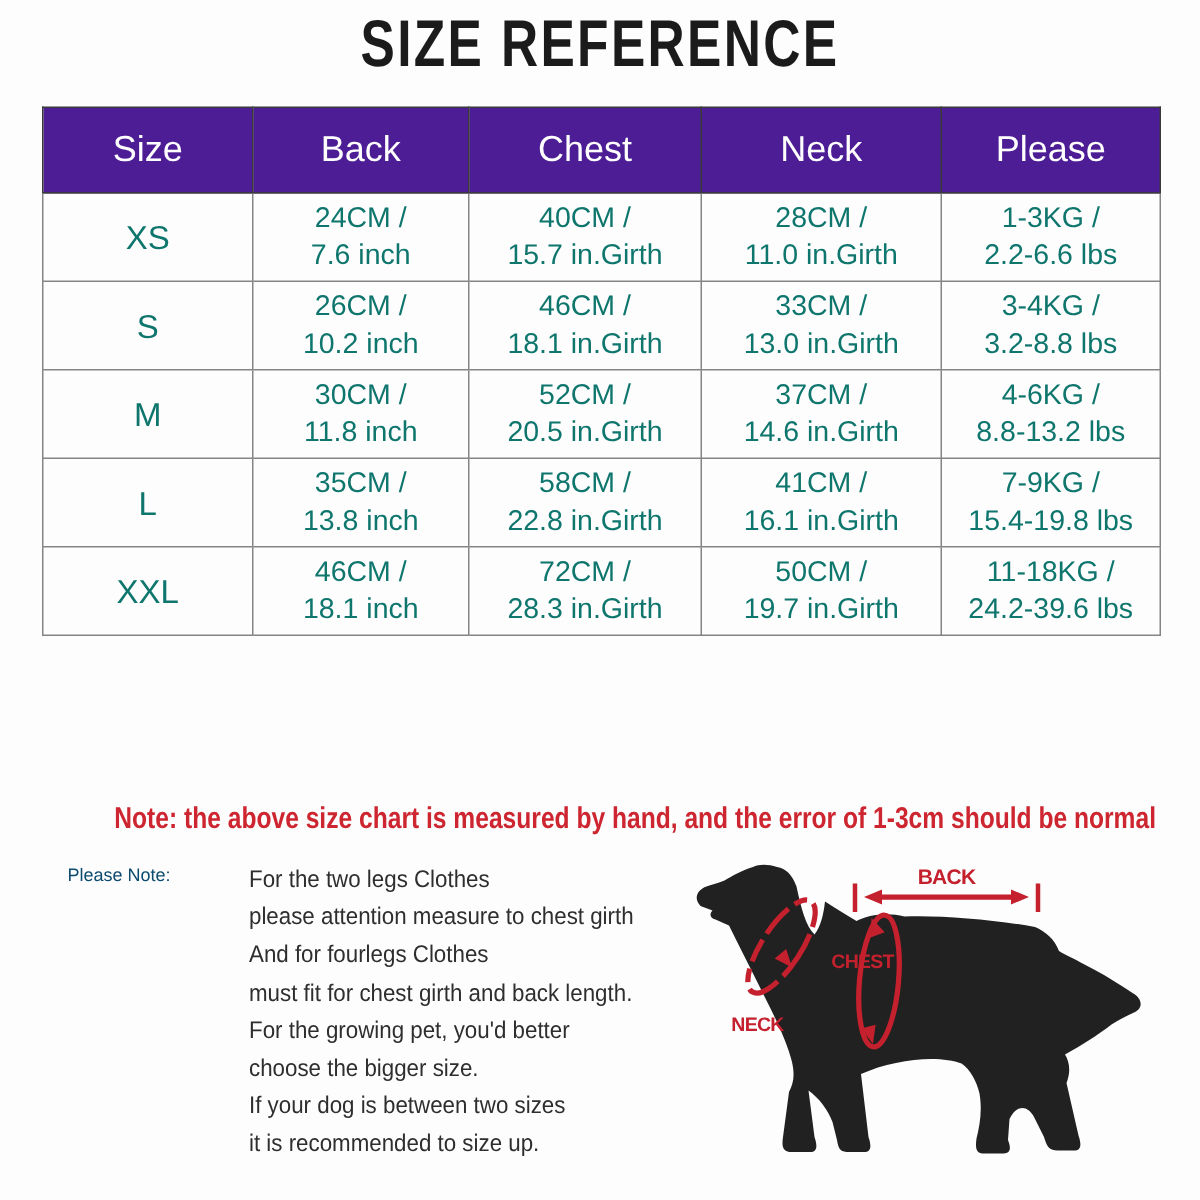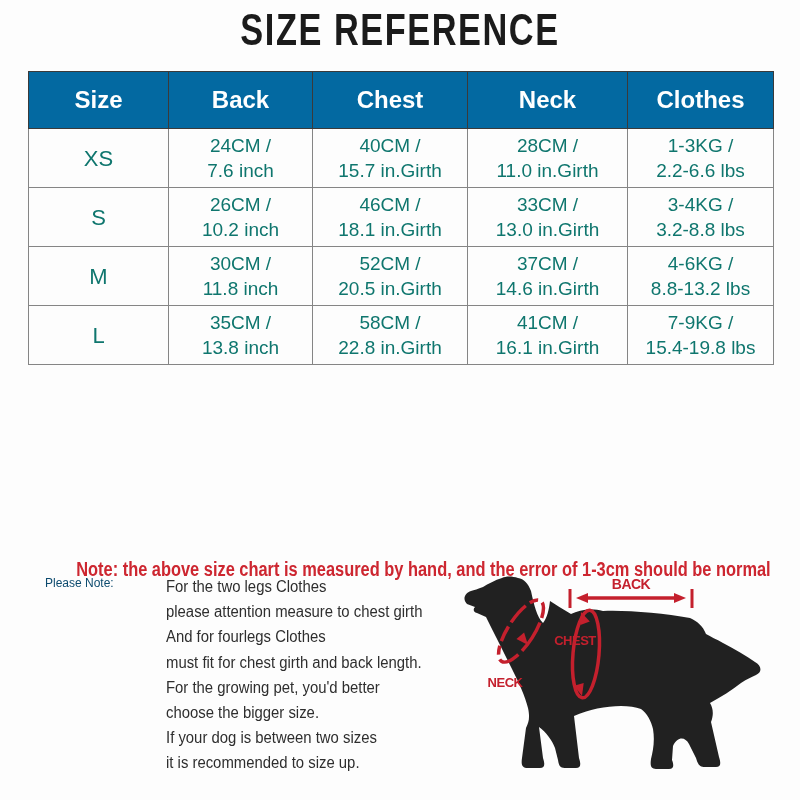--- a/index.html
+++ b/index.html
@@ -20,36 +20,36 @@
     font-size:44px; line-height:44px; font-weight:bold;
     color:#1b1b1b; letter-spacing:2px;
     transform:scaleX(0.78);
   }
   
   table.size-table {
     position:absolute; left:28px; top:71px;
     width:745px; border-collapse:collapse; table-layout:fixed;
   }
   .size-table th {
-    background:#0369a1; color:#ffffff;
-    font-weight:bold; font-size:24px;
+    background:#4c1d95; color:#ffffff;
+    font-weight:normal; font-size:24px;
     height:57px; border:1px solid #3a3a3a;
     text-align:center; padding:0;
   }
   .size-table td {
     border:1px solid #858585;
     height:59px; padding:0;
     text-align:center; vertical-align:middle;
     color:#0f766e; font-size:19px; line-height:25px;
   }
   .size-table td.c-size { font-size:22px; }
   
   .red-note {
     position:absolute; top:535px; left:0; width:652px;
-    text-align:center; white-space:nowrap;margin-top:23px;
+    text-align:center; white-space:nowrap;
   }
   .red-note span {
     display:inline-block;
     color:#cd2630; font-size:20px; font-weight:bold;
     transform:scaleX(0.82); transform-origin:center;
     white-space:nowrap;
   }
   
   .pn-label {
     position:absolute; left:45px; top:576px;
@@ -83,21 +83,21 @@
         <col style="width:155px">
         <col style="width:160px">
         <col style="width:146px">
     </colgroup>
     <thead>
       <tr>
         <th>Size</th>
         <th>Back</th>
         <th>Chest</th>
         <th>Neck</th>
-        <th>Clothes</th>
+        <th>Please</th>
       </tr>
     </thead>
     <tbody>
       <tr>
         <td class="c-size">XS</td>
         <td>
             <div>24CM /</div>
             <div>7.6 inch</div>
           </td>
         <td>
@@ -161,20 +161,39 @@
             <div>58CM /</div>
             <div>22.8 in.Girth</div>
           </td>
         <td>
             <div>41CM /</div>
             <div>16.1 in.Girth</div>
           </td>
         <td>
             <div>7-9KG /</div>
             <div>15.4-19.8 lbs</div>
+          </td>
+      </tr>
+      <tr>
+        <td class="c-size">XXL</td>
+        <td>
+            <div>46CM /</div>
+            <div>18.1 inch</div>
+          </td>
+        <td>
+            <div>72CM /</div>
+            <div>28.3 in.Girth</div>
+          </td>
+        <td>
+            <div>50CM /</div>
+            <div>19.7 in.Girth</div>
+          </td>
+        <td>
+            <div>11-18KG /</div>
+            <div>24.2-39.6 lbs</div>
           </td>
       </tr>
     </tbody>
   </table>
 
   <div class="red-note">
     <span>Note: the above size chart is measured by hand, and the error of 1-3cm should be normal</span>
   </div>
 
   <div class="pn-label">Please Note:</div>

